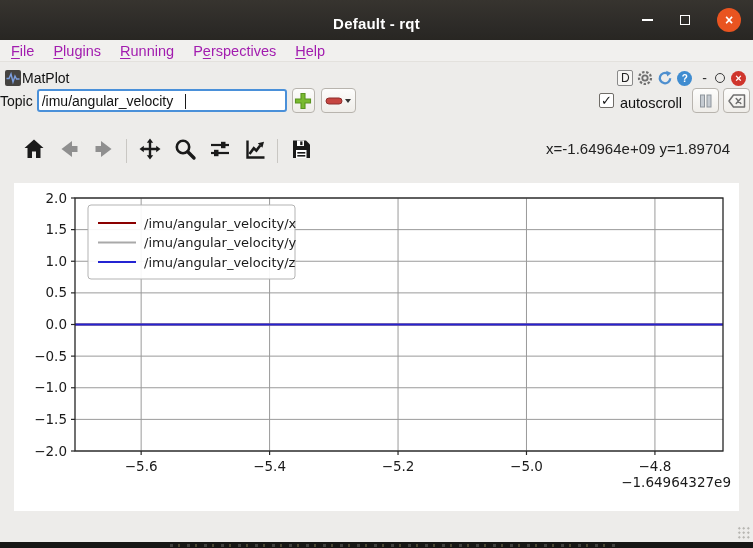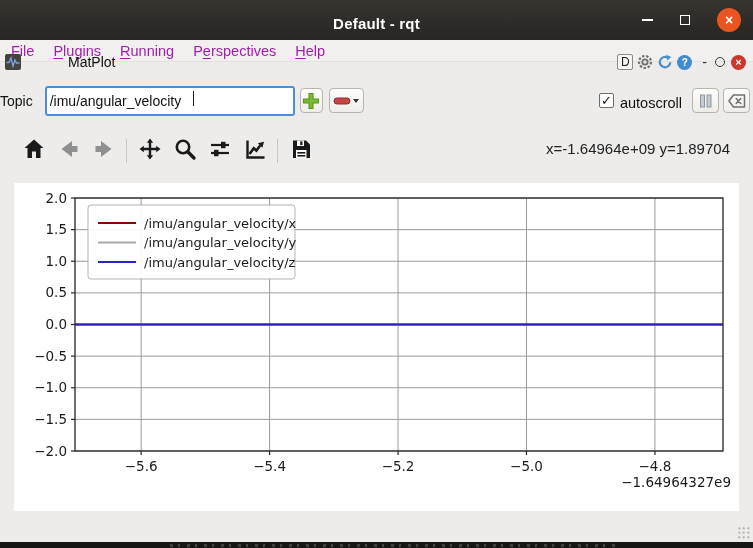--- a/index.html
+++ b/index.html
@@ -18,37 +18,37 @@
   .btn-close{ width:24px; height:24px; border-radius:50%; background:#E95420; color:#fff;
               display:flex; align-items:center; justify-content:center; font-size:14px; font-weight:bold; line-height:1; }
 
   
   .menubar { position:absolute; top:40px; left:0; right:0; height:22px; background:#f1f0ee;
     border-bottom:1px solid #e3e1dd; display:flex; align-items:center; padding-left:11px; gap:19px;
     font-size:14.5px; color:#a21caf; }
   .menu-item u { text-decoration:underline; text-underline-offset:2px; }
 
   
-  .plugin-bar { position:absolute; top:54px; left:0; right:0; height:24px; display:flex; align-items:flex-start; padding:0 5px;gap:46px; }
+  .plugin-bar { position:absolute; top:62px; left:0; right:0; height:24px; display:flex; align-items:flex-end; padding:0 5px; }
   .plugin-title { font-size:14px; color:#111; margin-left:1px; }
   .dock-controls { margin-left:auto; display:flex; align-items:center; gap:4px; margin-right:2px; }
   .dock-btn-d { width:16px; height:16px; border:1px solid #8a8a8a; border-radius:2px; background:#f7f6f4;
     font-size:12px; color:#222; display:flex; align-items:center; justify-content:center; }
   .dock-ic { width:16px; height:16px; display:flex; align-items:center; justify-content:center; }
   .dock-help { width:15px; height:15px; border-radius:50%; background:#3f8cd0; color:#fff; font-weight:bold;
     font-size:10px; display:flex; align-items:center; justify-content:center; }
   .dock-min { font-size:14px; color:#333; margin-left:6px; line-height:10px; }
   .dock-circle { width:10px; height:10px; border:1.6px solid #3a3a3a; border-radius:50%; margin-left:4px; }
   .dock-close { width:15px; height:15px; border-radius:50%; background:#cf352c; color:#fff; font-weight:bold;
     font-size:11px; display:flex; align-items:center; justify-content:center; margin-left:2px; line-height:1; }
 
   
   .topic-row { position:absolute; top:86px; left:0; right:0; height:29px; display:flex; align-items:center; }
   .topic-label { margin-left:0; font-size:14px; color:#111; }
-  .topic-input-wrap { position:relative; margin-left:12px; width:250px; height:30px; background:#fff;
+  .topic-input-wrap { position:relative; margin-left:4px; width:250px; height:23px; background:#fff;
     border:2px solid #4a90d9; border-radius:3px; display:flex; align-items:center; }
   .topic-input { border:none; outline:none; width:100%; height:100%; font-size:14px; padding:0 3px;
     font-family:"Liberation Sans",sans-serif; background:transparent; color:#111; }
   .caret { position:absolute; left:146px; top:3px; width:1.5px; height:15px; background:#1a1a1a; }
   .small-btn { background:linear-gradient(#fdfdfc,#efede9); border:1px solid #b8b4ae; border-radius:4px;
     display:flex; align-items:center; justify-content:center; }
   .plus-btn  { width:23px; height:25px; margin-left:5px; }
   .minus-btn { width:35px; height:25px; margin-left:6px; gap:2px; }
   .dd-arrow { width:0; height:0; border-left:3.5px solid transparent; border-right:3.5px solid transparent;
     border-top:4px solid #333; }

